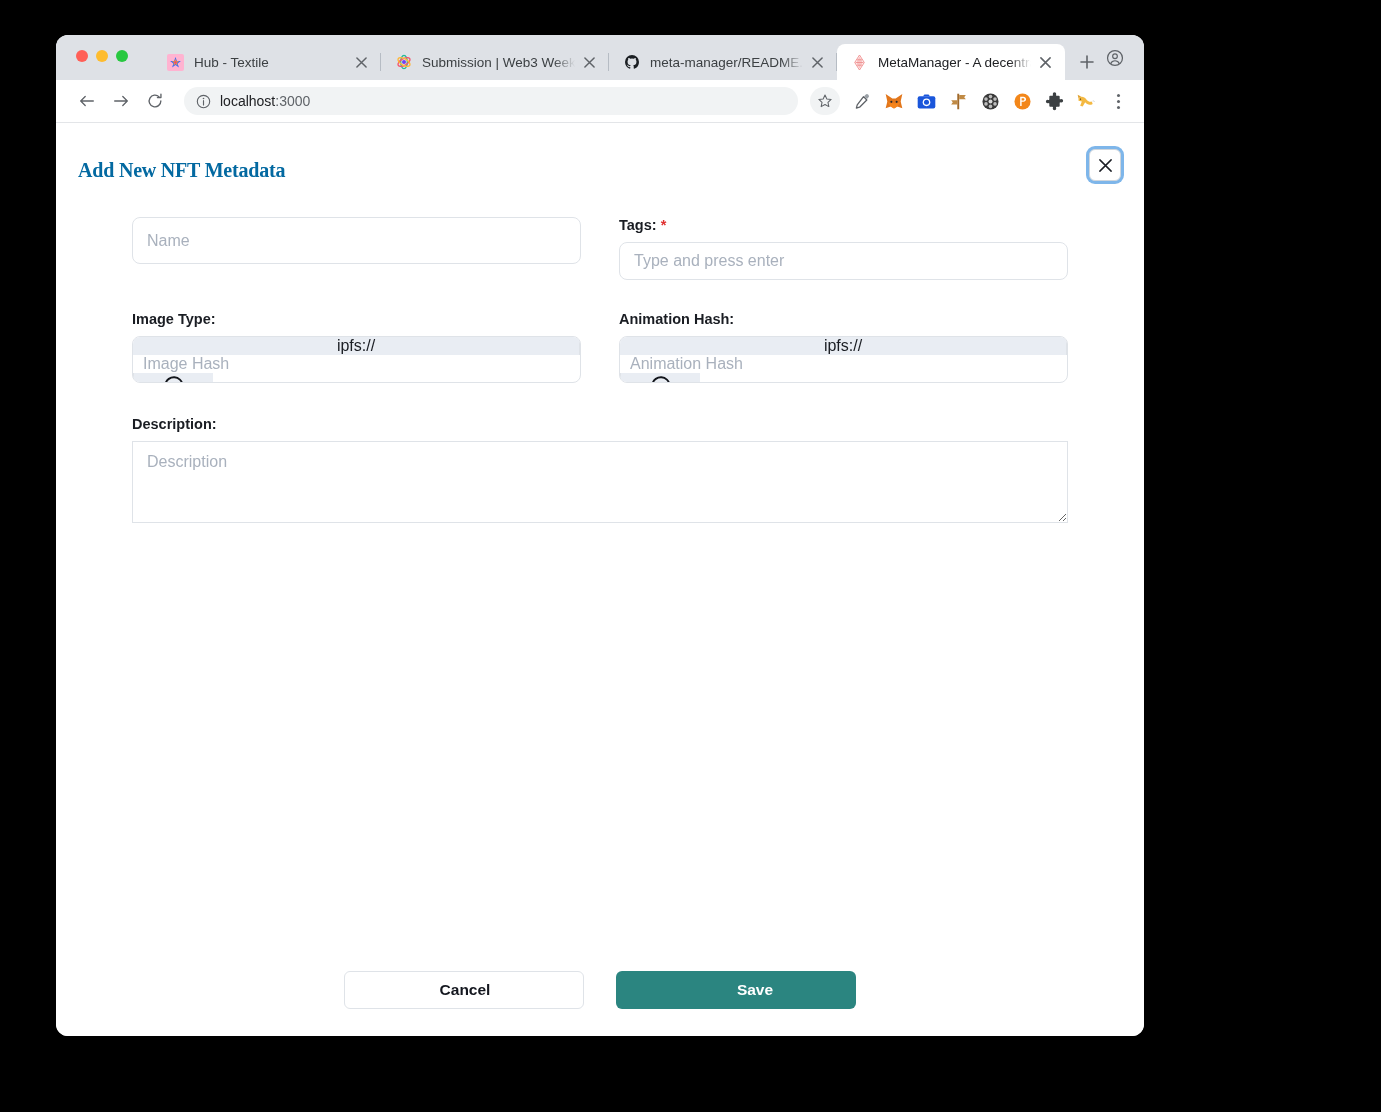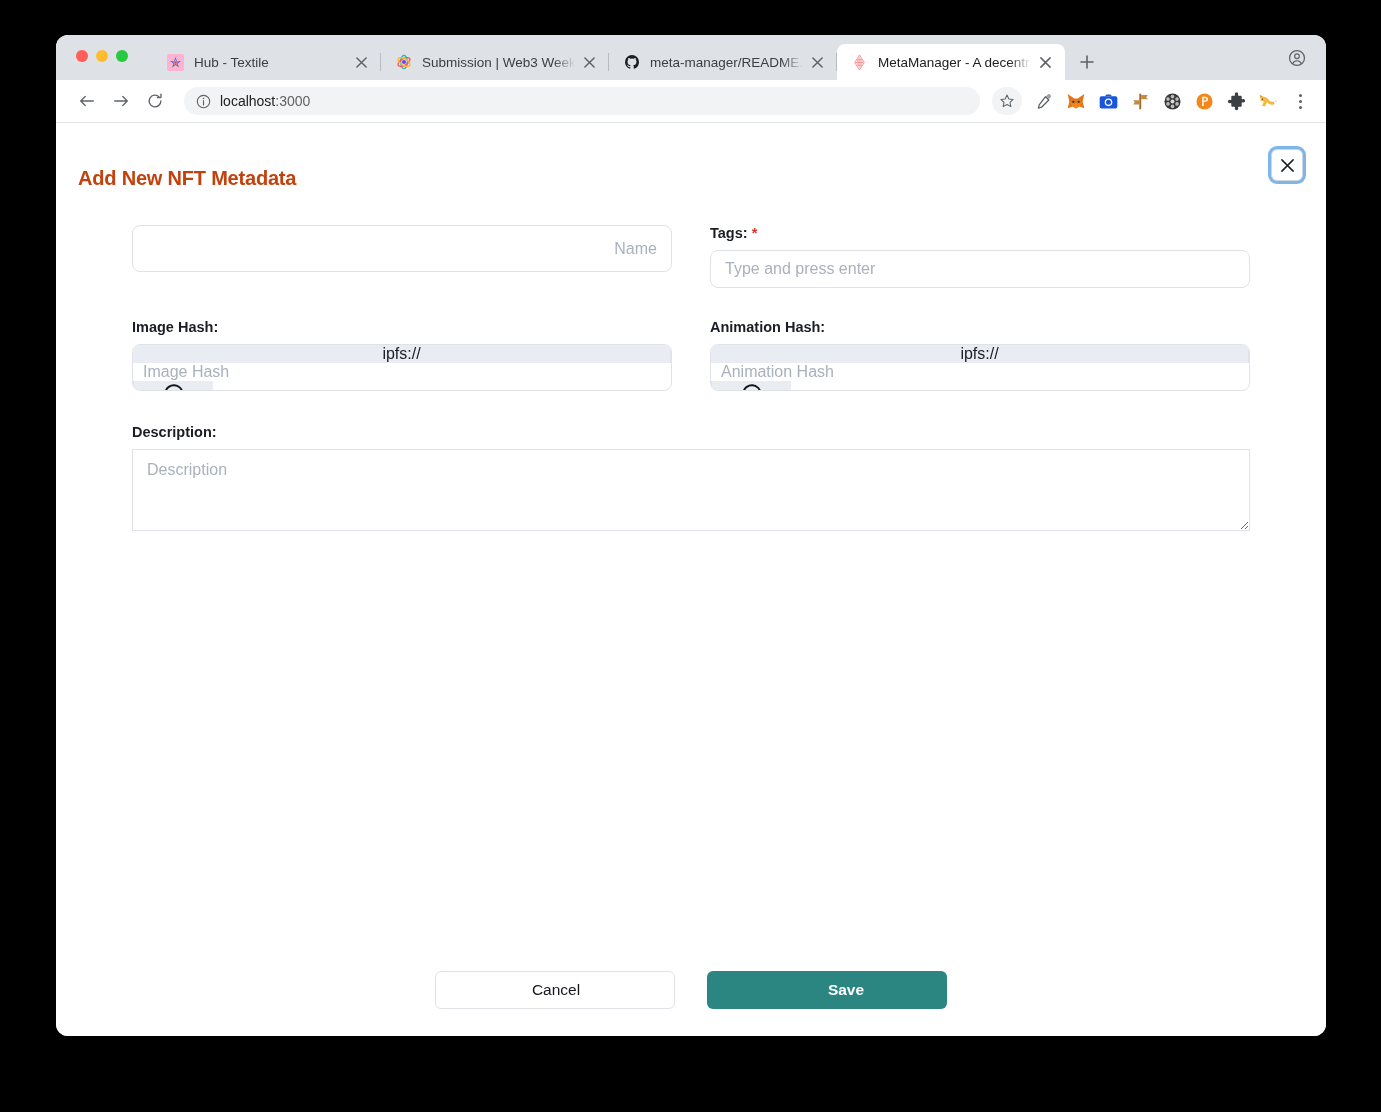--- a/index.html
+++ b/index.html
@@ -8,21 +8,21 @@
     width: 1381px; height: 1112px;
     background: #000000;
     font-family: "Liberation Sans", sans-serif;
     overflow: hidden;
   }
 
   
   .browser-window {
     position: absolute;
     left: 56px; top: 35px;
-    width: 1270px; height: 1001px;
+    width: 1088px; height: 1001px;
     background: #ffffff;
     border-radius: 12px;
     overflow: hidden;
     display: flex;
     flex-direction: column;
   }
 
   
   .tabstrip {
     height: 45px;
@@ -193,24 +193,25 @@
   }
   .page-head {
     display: flex;
     align-items: flex-start;
     justify-content: space-between;
     padding: 26px 20px 0 21px;
   }
   .page-title {
     font-size: 20px;
     font-weight: bold;
-    color: #c2410c;
+    color: #0369a1;
     letter-spacing: -0.2px;
-    margin-top: 18px;
+    margin-top: 10px;
     margin-left: 1px;
+    font-family: Liberation Serif, serif;
   }
   .close-box {
     width: 32px; height: 32px;
     border-radius: 6px;
     border: 1px solid #cfd6dd;
     background: #ffffff;
     display: flex;
     align-items: center;
     justify-content: center;
     color: #1c1f26;
@@ -241,21 +242,21 @@
     border: 1px solid #dfe3e8;
     border-radius: 8px;
     background: #ffffff;
     font-size: 16px;
     font-family: "Liberation Sans", sans-serif;
     color: #1a1d23;
     padding: 0 14px;
     outline: none;
   }
   .text-input::placeholder { color: #a9b1bd; }
-  .input-tall { height: 47px; text-align: right; }
+  .input-tall { height: 47px; }
   .input-short { height: 38px; }
 
   .row-2 { margin-top: 31px; }
 
   .input-group {
     display: flex;
     align-items: stretch;
     border: 1px solid #dfe3e8;
     border-radius: 8px;
     overflow: hidden;
@@ -330,21 +331,21 @@
     font-family: "Liberation Sans", sans-serif;
     display: flex;
     align-items: center;
     justify-content: center;
     border: 1px solid transparent;
   }
   .btn-cancel {
     background: #ffffff;
     border-color: #dfe3e8;
     color: #14171f;
-    font-weight: normal;
+    font-weight: bold;
     padding-left: 8px;
   }
   .btn-save {
     background: #2b8580;
     color: #ffffff;
     font-weight: bold;
     padding-left: 44px;
   }
 </style>
 </head>
@@ -567,21 +568,21 @@
           <label class="field-label">
             <span>Tags:</span>
             <span class="req">*</span>
           </label>
           <input class="text-input input-short" type="text" placeholder="Type and press enter" style="">
         </div>
       </div>
 
       <div class="row row-2">
         <div class="col">
-          <label class="field-label">Image Hash:</label>
+          <label class="field-label">Image Type:</label>
           <div class="input-group">
             <span class="group-prefix">ipfs://</span>
             <input class="group-input" type="text" placeholder="Image Hash" style="">
             <div class="group-upload">
               <span style="display:flex;">
                 <svg width="40" height="30" viewBox="0 0 44 32" aria-hidden="true">
                   <path d="M12.5 27.5h18a7.5 7.5 0 0 0 .9-14.95A9.6 9.6 0 0 0 12.6 11.3a6.1 6.1 0 0 0-.1 16.2z" fill="none" stroke="currentColor" stroke-width="2.1" stroke-linejoin="round"></path>
                   <path d="M22 25.5 V13.2" fill="none" stroke="currentColor" stroke-width="2.1" stroke-linecap="round"></path>
                   <path d="M17.6 17.4 L22 12.8 L26.4 17.4" fill="none" stroke="currentColor" stroke-width="2.1" stroke-linecap="round" stroke-linejoin="round"></path>
                 </svg>

